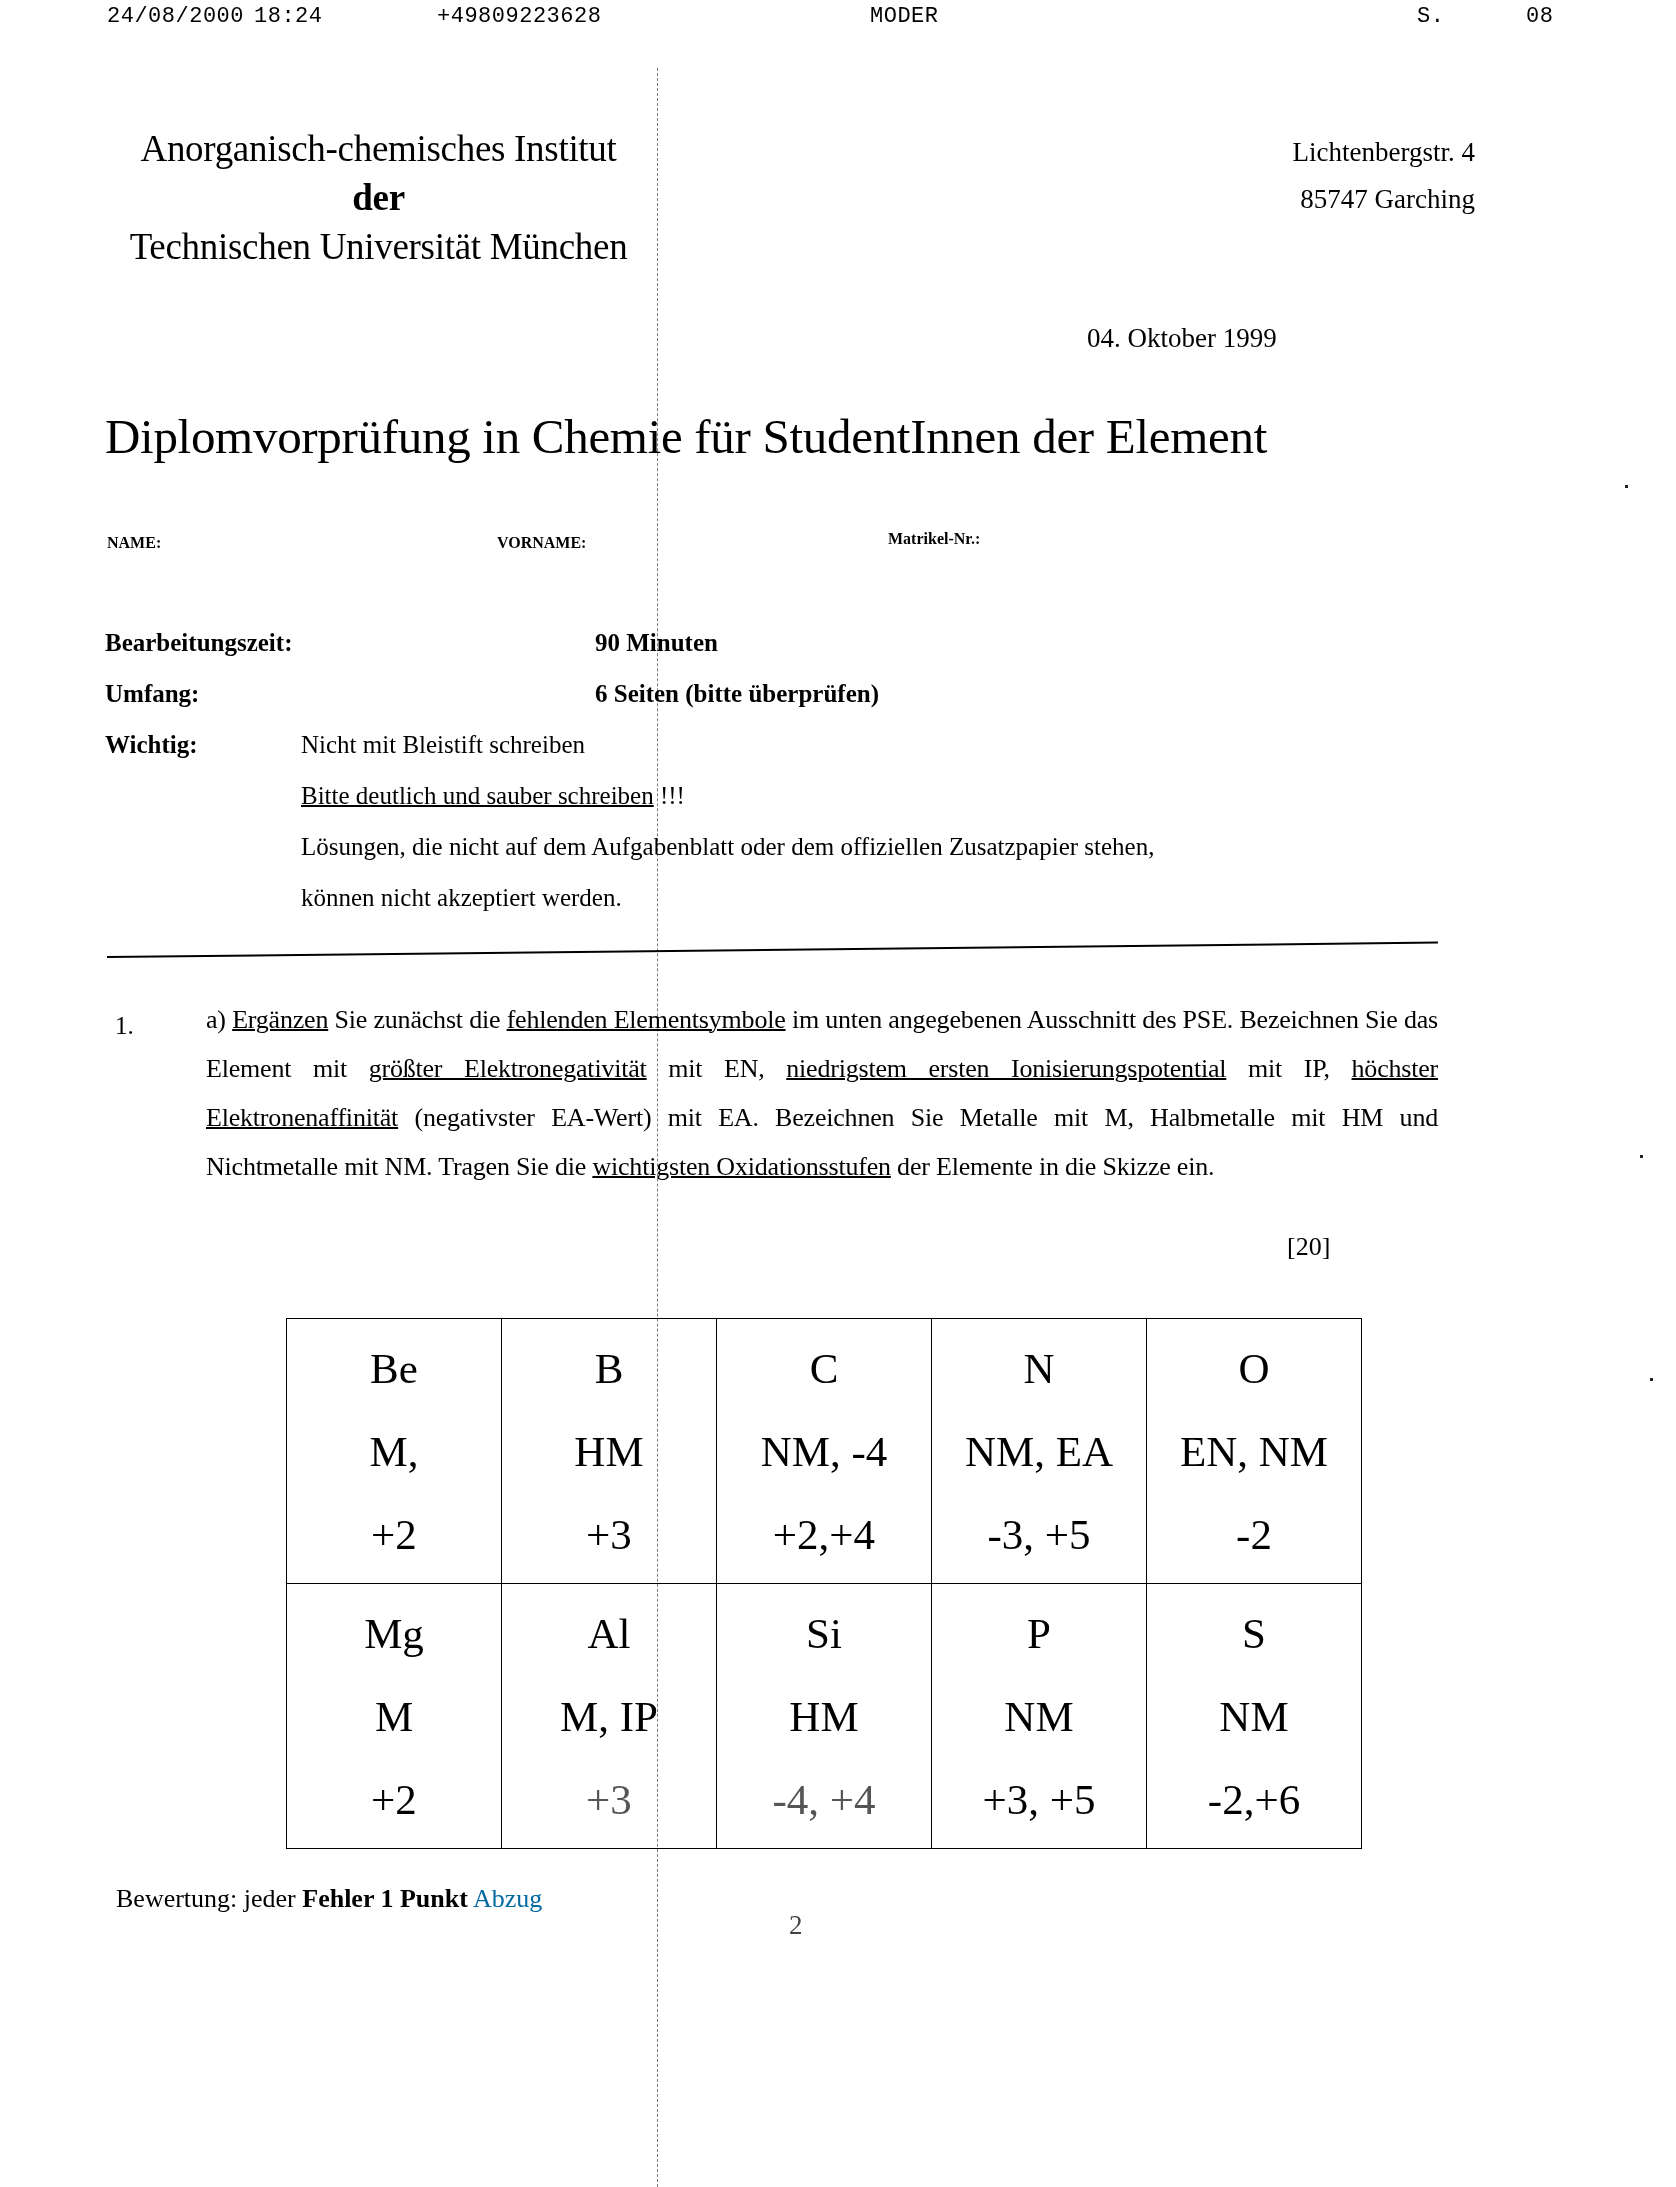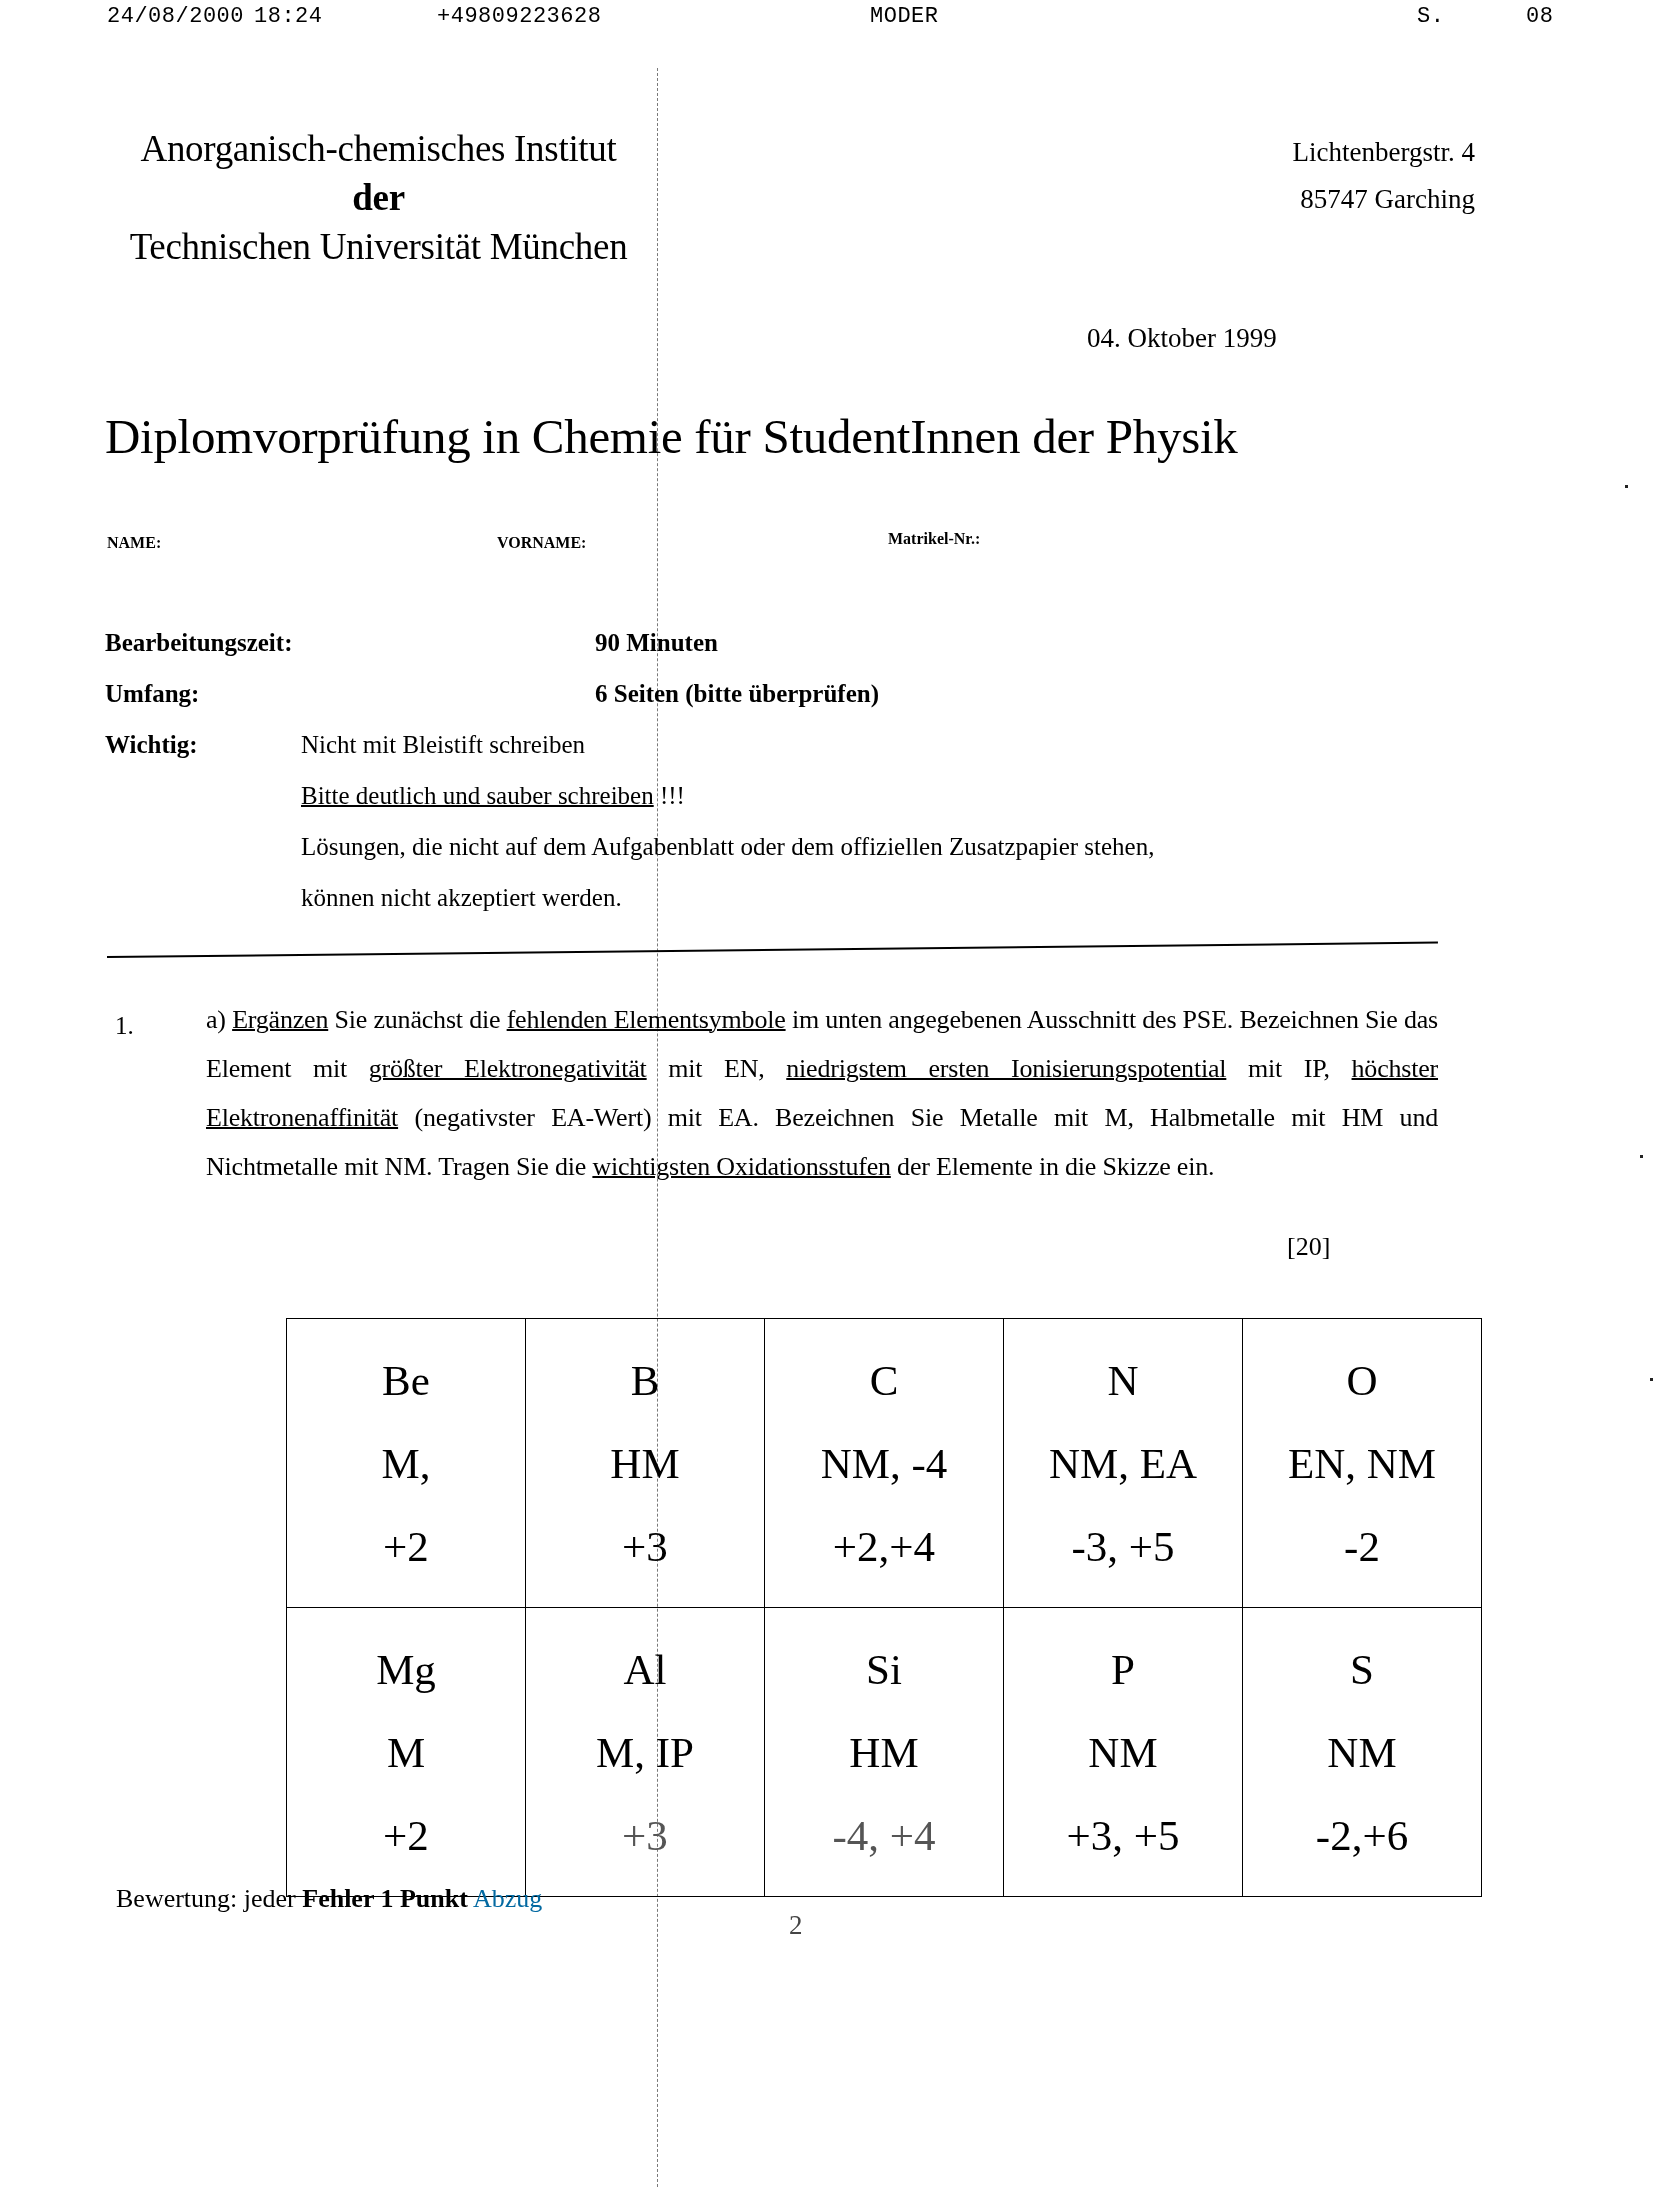--- a/index.html
+++ b/index.html
@@ -47,21 +47,21 @@
     left: 206px; top: 995px; width: 1232px; font-size: 26px; line-height: 49px;
     text-align: justify; letter-spacing: -0.2px;
   }
   .q-text b { font-weight: normal; }
   .points { left: 1287px; top: 1232px; font-size: 26px; }
   .pse {
     left: 286px; top: 1318px; border-collapse: collapse;
     font-size: 43px; text-align: center;
   }
   .pse td {
-    width: 214px; height: 264px; border: 1.9px solid #000; padding: 12px; vertical-align: middle;
+    width: 214px; height: 264px; border: 1.9px solid #000; padding: 0; vertical-align: middle;
   }
   .pse .cell-line { height: 83px; line-height: 83px; white-space: nowrap; }
   .faint { color: #555; font-weight: 300; }
   .bewertung { left: 116px; top: 1884px; font-size: 26px; white-space: nowrap; }
   .bewertung b { font-weight: bold; }
   .bewertung .faded { color: #0369a1; }
   .pagenum { left: 789px; top: 1910px; font-size: 27px; color: #444; }
   .speck { position: absolute; width: 2.9px; height: 2.9px; background: #222; }
 </style>
 </head>
@@ -84,21 +84,21 @@
   <div class="l3">Technischen Universität München</div>
 </div>
 
 <div class="abs addr">
   <div>Lichtenbergstr. 4</div>
   <div>85747 Garching</div>
 </div>
 
 <div class="abs date">04. Oktober 1999</div>
 
-<div class="abs title">Diplomvorprüfung in Chemie für StudentInnen der Physik</div>
+<div class="abs title">Diplomvorprüfung in Chemie für StudentInnen der Element</div>
 
 <div class="abs fields" style="left:107px">NAME:</div>
 <div class="abs fields" style="left:497px">VORNAME:</div>
 <div class="abs fields" style="left:888px; top:530px">Matrikel-Nr.:</div>
 
 <div class="abs meta">
   <div class="row">
     <span class="lbl">Bearbeitungszeit:</span>
     <span class="val" style="left:490px">90 Minuten</span>
   </div>

